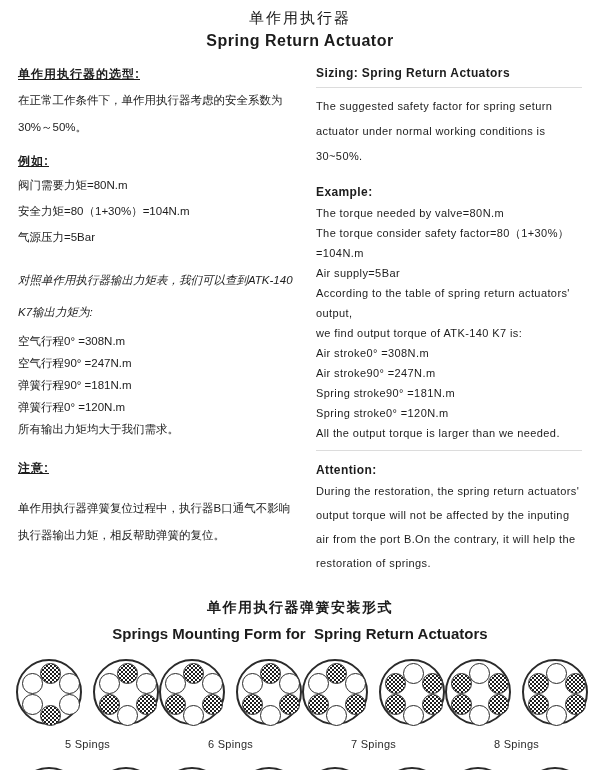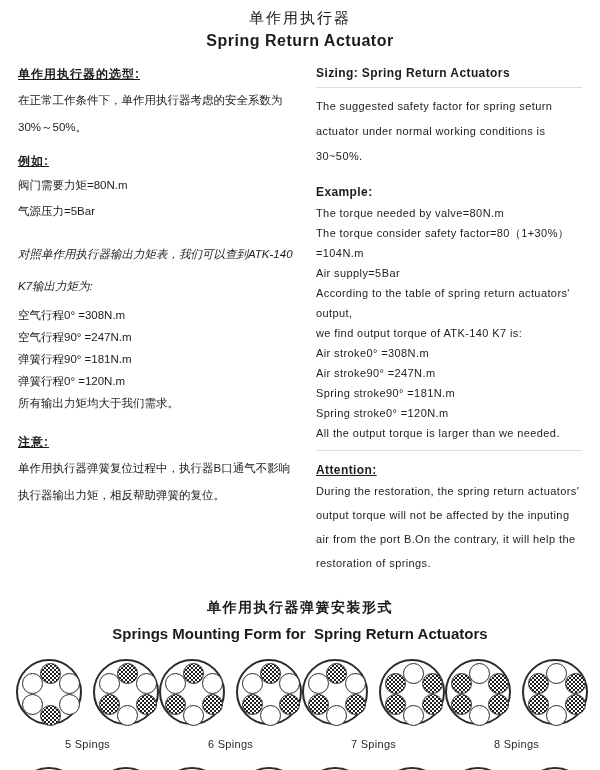--- a/index.html
+++ b/index.html
@@ -22,29 +22,29 @@
 
   .col h3{font-size:12px;font-weight:bold;margin:0;}
   .col-left h3{letter-spacing:1px;text-decoration:underline;}
 
   .col-left .h-sel{margin:6px 0 4px;}
   .col-left .p-sel{line-height:27px;margin:0 0 6px;}
   .col-left .h-ex{margin:12px 0 2px;}
   .col-left .list-ex .line{line-height:26px;margin:0;}
   .col-left .p-lookup{line-height:32px;margin:14px 0 2px;font-style:italic;}
   .col-left .list-out .line{line-height:22px;margin:0;}
-  .col-left .h-att{margin:20px 0 4px;}
+  .col-left .h-att{margin:20px 0 18px;}
   .col-left .p-att{line-height:27px;margin:0;}
 
   .col-right .h-sizing{margin:6px 0 0;}
   .col-right .rule{border:none;border-top:1px solid #dcdcdc;margin:7px 0 6px;}
   .col-right .p-sizing{line-height:25px;margin:0;}
   .col-right .h-ex{margin:16px 0 4px;}
   .col-right .list-ex .line{line-height:20px;margin:0;}
-  .col-right .h-att{margin:12px 0 2px;text-decoration:underline;}
+  .col-right .h-att{margin:12px 0 2px;}
   .col-right .p-att{line-height:24px;margin:0;}
 
   
   .springs-heading{text-align:center;margin-top:24px;}
   .springs-heading .sh-zh{font-size:14px;font-weight:bold;margin:8px;letter-spacing:1.5px;}
   .springs-heading .sh-en{font-size:15px;font-weight:bold;margin:1px 0 0;white-space:pre-wrap;}
 
   .springs-row{display:flex;justify-content:space-between;padding:0 16px;margin-top:17px;}
   .spring-group{width:146px;text-align:center;}
   .caps{display:flex;justify-content:center;gap:11px;}
@@ -83,20 +83,21 @@
   </header>
 
   <div class="columns">
 
     <section class="col col-left">
       <h3 class="h-sel">单作用执行器的选型:</h3>
       <p class="p-sel">在正常工作条件下，单作用执行器考虑的安全系数为30%～50%。</p>
       <h3 class="h-ex">例如:</h3>
       <div class="list-ex">
         <p class="line">阀门需要力矩=80N.m</p>
+          <p class="line">安全力矩=80（1+30%）=104N.m</p>
           <p class="line">气源压力=5Bar</p>
       </div>
       <p class="p-lookup">对照单作用执行器输出力矩表，我们可以查到ATK-140 K7输出力矩为:</p>
       <div class="list-out">
         <p class="line">空气行程0° =308N.m</p>
           <p class="line">空气行程90° =247N.m</p>
           <p class="line">弹簧行程90° =181N.m</p>
           <p class="line">弹簧行程0° =120N.m</p>
           <p class="line">所有输出力矩均大于我们需求。</p>
       </div>

